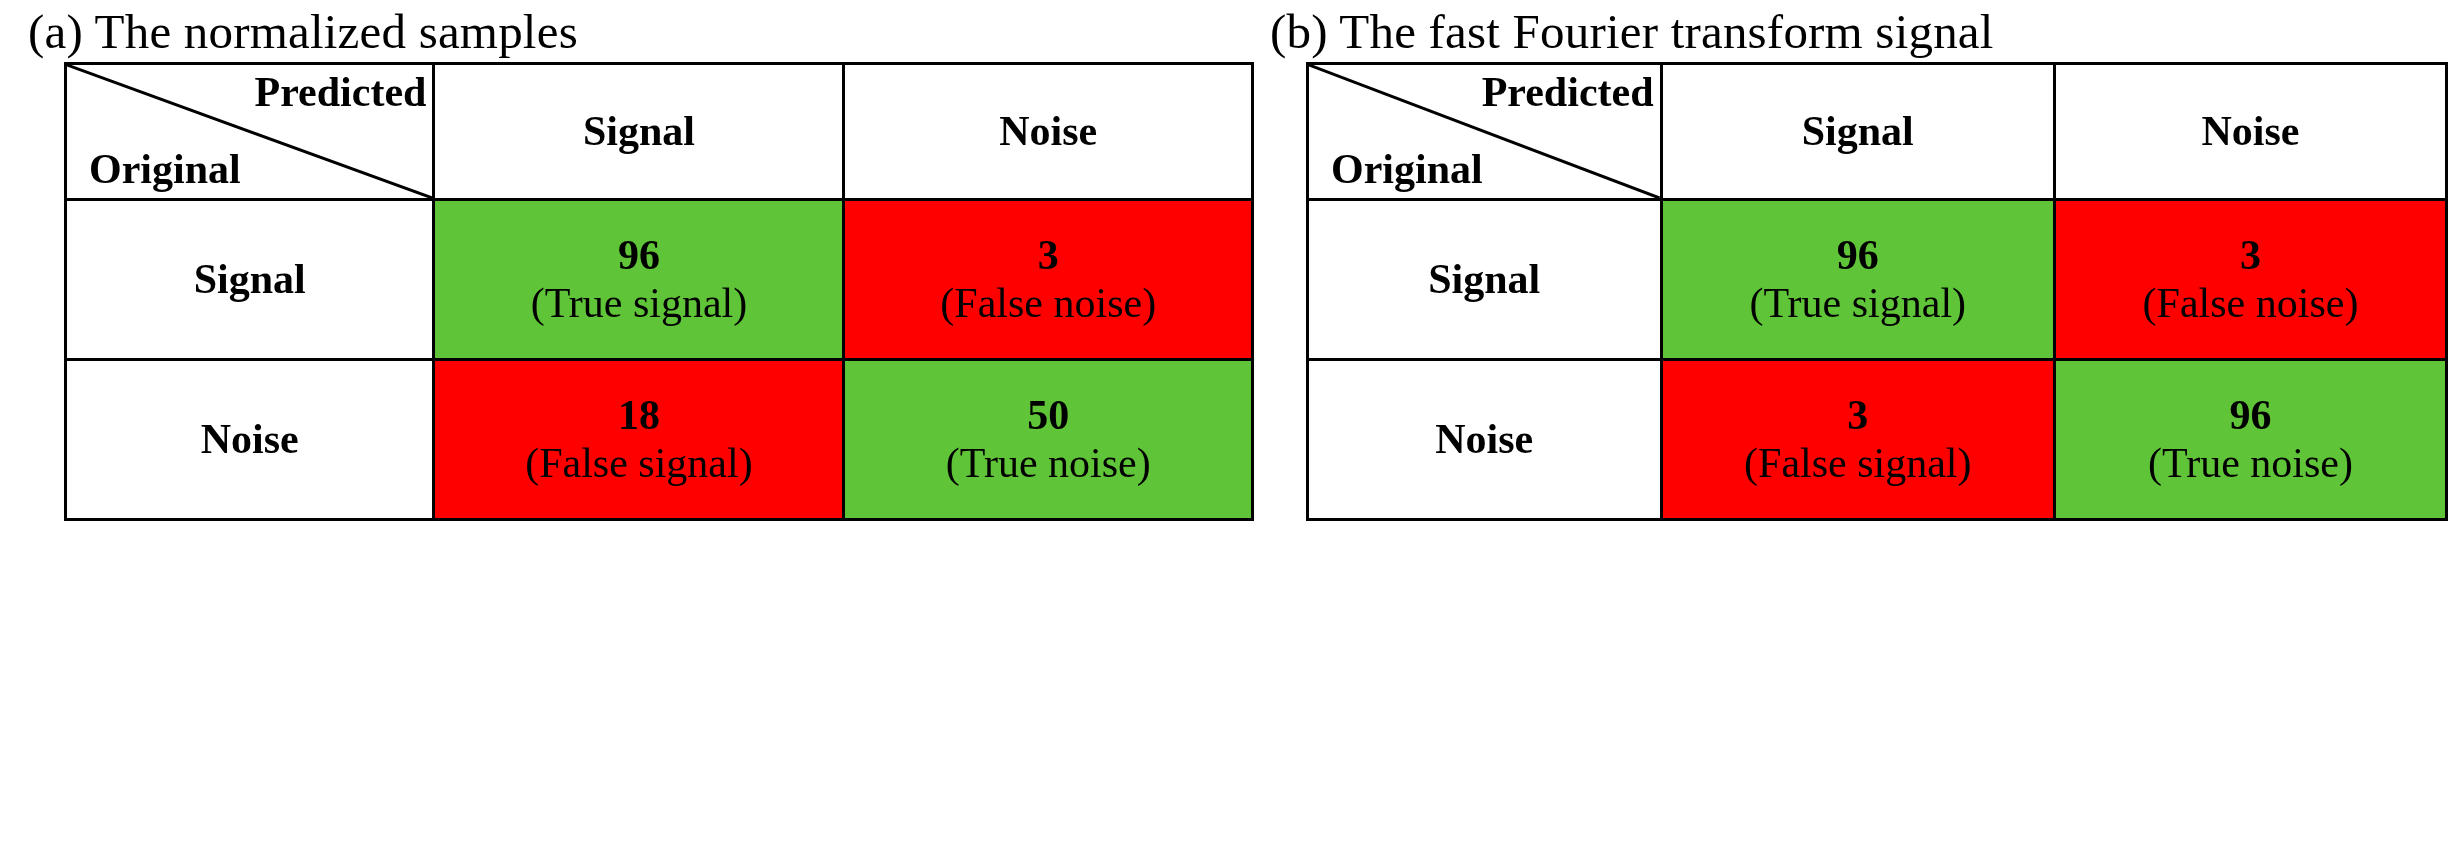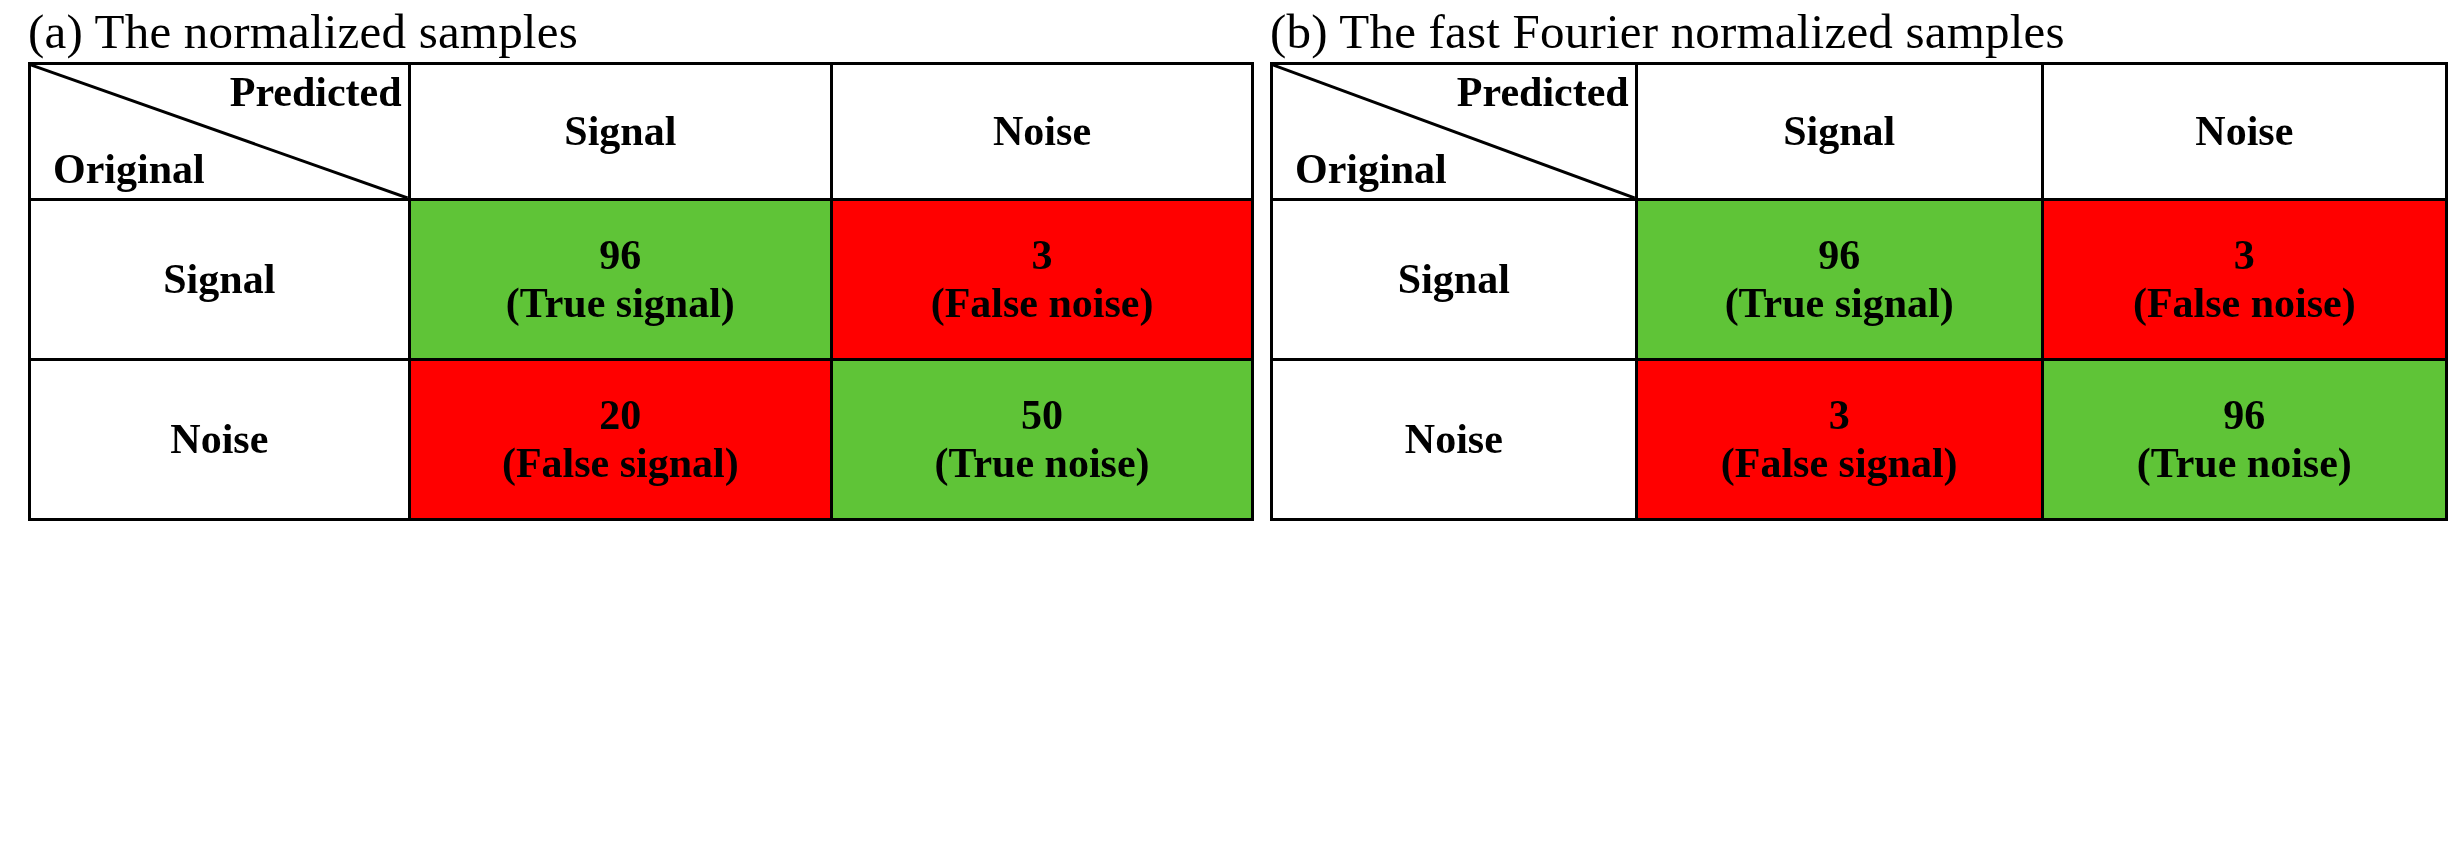--- a/index.html
+++ b/index.html
@@ -41,20 +41,21 @@
     display: flex;
     align-items: center;
     letter-spacing: 0.2px;
     white-space: nowrap;
   }
 
   .cm-table {
     border-collapse: collapse;
     table-layout: fixed;
     border: 3px solid #000000;
+    margin-left: 36px;
   }
 
   .cm-table td {
     border: 3px solid #000000;
     text-align: center;
     vertical-align: middle;
     font-weight: bold;
     font-size: 42px;
     line-height: 1.12;
     padding: 0;
@@ -104,21 +105,21 @@
   .cell-green { background: #5FC437 !important; }
   .cell-red   { background: #FF0000 !important; }
 
   .cell-count {
     display: block;
     font-weight: bold;
     font-family: Liberation Serif, serif;
   }
   .cell-label {
     display: block;
-    font-weight: bold;
+    font-weight: normal;
     white-space: nowrap;
   }
 
   .rowhead-cell {
     font-weight: bold;
   }
 </style>
 </head>
 <body>
 
@@ -150,35 +151,35 @@
           </td>
           <td class="col-noi cell-red">
             <span class="cell-count">3</span>
             <span class="cell-label">(False noise)</span>
           </td>
         </tr>
 
         <tr class="row-data">
           <td class="col-corner rowhead-cell">Noise</td>
           <td class="col-sig cell-red">
-            <span class="cell-count">20</span>
+            <span class="cell-count">18</span>
             <span class="cell-label">(False signal)</span>
           </td>
           <td class="col-noi cell-green">
             <span class="cell-count">50</span>
             <span class="cell-label">(True noise)</span>
           </td>
         </tr>
       </tbody>
     </table>
   </div>
 
   <div class="panel panel-b">
 
-    <div class="panel-caption">(b) The fast Fourier normalized samples</div>
+    <div class="panel-caption">(b) The fast Fourier transform signal</div>
 
     <table class="cm-table">
       <tbody>
         <tr class="row-head">
           <td class="col-corner corner-cell">
             <svg class="corner-diag" viewBox="0 0 236 136" preserveAspectRatio="none">
               <line x1="0" y1="0" x2="236" y2="136" stroke="#000000" stroke-width="3" vector-effect="non-scaling-stroke"></line>
             </svg>
             <span class="corner-predicted">Predicted</span>
             <span class="corner-original">Original</span>

